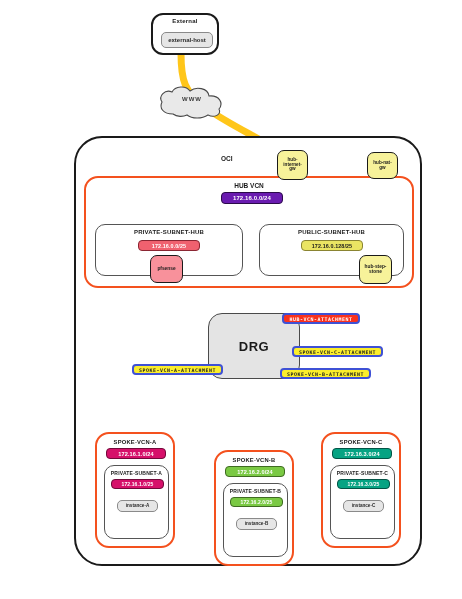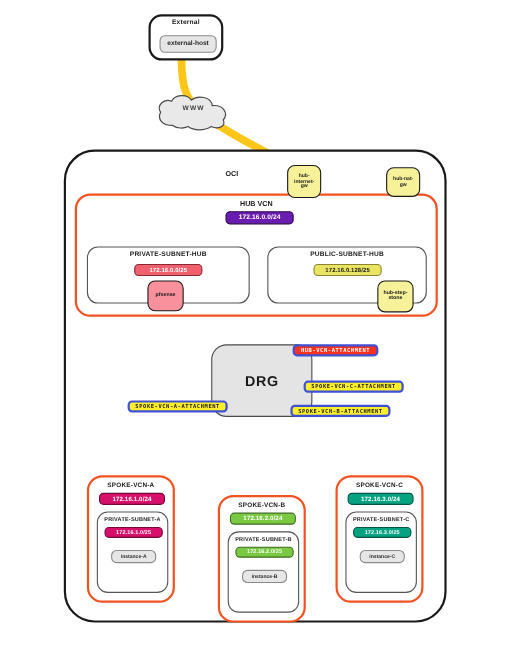--- a/index.html
+++ b/index.html
@@ -1,19 +1,19 @@
 <!DOCTYPE html>
 <html><head>
 <meta charset="utf-8">
 <style>
   html,body{margin:0;padding:0;background:#ffffff;}
   body{width:462px;height:599px;position:relative;overflow:hidden;
        font-family:"Liberation Sans", sans-serif;}
 
-  #stage{position:absolute;left:0;top:0;width:444px;height:599px;}
+  #stage{position:absolute;left:16px;top:0;width:444px;height:599px;}
 
   svg.wires{position:absolute;left:0;top:0;width:462px;height:599px;
             pointer-events:none;}
   .layer{position:absolute;left:0;top:0;width:462px;height:599px;}
 
   .box{position:absolute;box-sizing:border-box;background:transparent;}
 
   
   .rbox{border:2px solid #1a1a1a;border-radius:12px;background:#fff;}
   .oci{border:2.2px solid #1a1a1a;border-radius:28px;background:#fff;}

